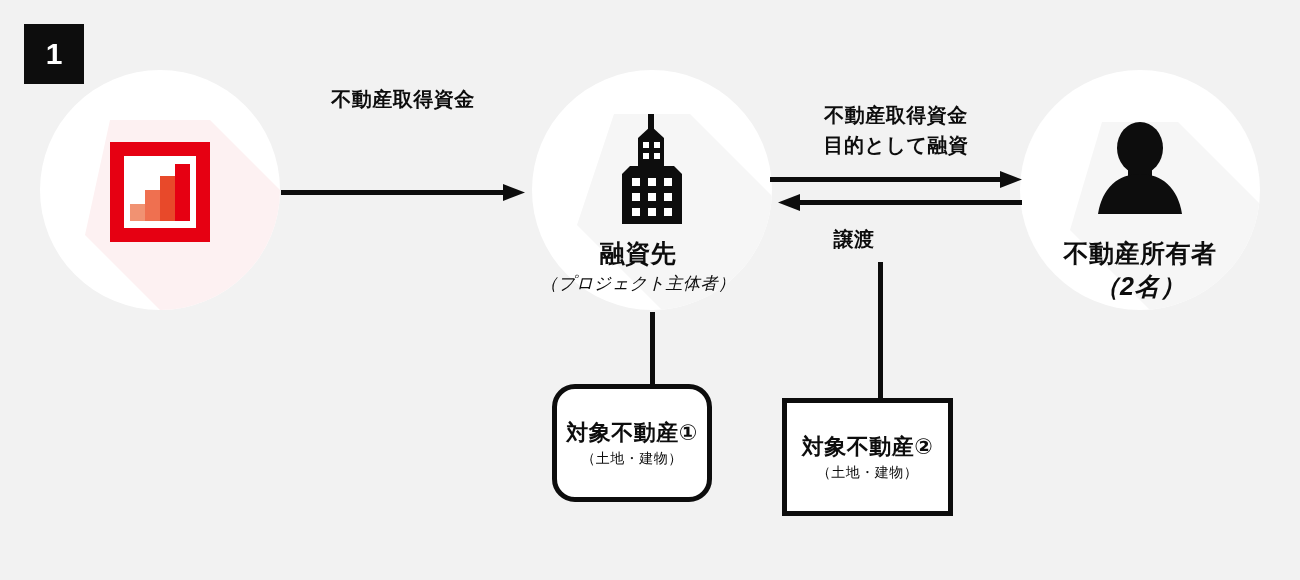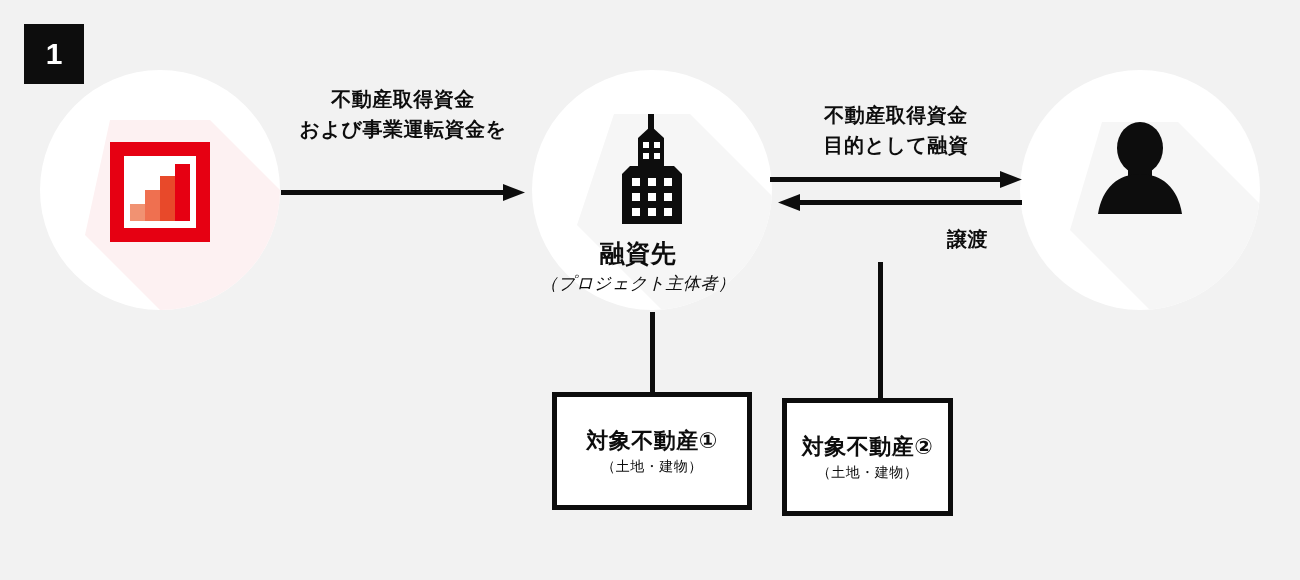--- a/index.html
+++ b/index.html
@@ -152,21 +152,21 @@
     position: absolute;
     text-align: center;
     font-size: 20px;
     font-weight: bold;
     line-height: 1.5;
     letter-spacing: 0.5px;
     white-space: nowrap;
   }
   #label-loan     { left: 281px; top: 84px;  width: 244px; }
   #label-payment  { left: 760px; top: 100px; width: 272px; }
-  #label-transfer { left: 768px; top: 224px; width: 220px; text-align: right; }
+  #label-transfer { left: 744px; top: 224px; width: 220px; }
 
   
   .connector {
     position: absolute;
     width: 5px;
     background: #0d0d0d;
   }
   #connector-left  { left: 650px; top: 312px; height: 90px; }
   #connector-right { left: 878px; top: 262px; height: 140px; }
 
@@ -175,21 +175,21 @@
     position: absolute;
     background: #ffffff;
     border: 5px solid #0d0d0d;
     box-sizing: border-box;
     display: flex;
     flex-direction: column;
     align-items: center;
     justify-content: center;
     line-height: 1.3;
   }
-  #box-property-1 { left: 552px; top: 392px; width: 200px; height: 118px; }
+  #box-property-1 { left: 552px; top: 384px; width: 160px; height: 118px; border-radius: 23px; }
   #box-property-2 { left: 782px; top: 398px; width: 171px; height: 118px; }
   .prop-box .title {
     font-size: 22px;
     font-weight: bold;
     letter-spacing: 0.5px;
     white-space: nowrap;
   }
   .prop-box .subtitle {
     font-size: 14px;
     font-weight: normal;
@@ -265,24 +265,27 @@
       <svg class="long-shadow" viewBox="0 0 240 240">
         <polygon points="82,52 158,52 240,134 240,240 130,240 50,160" fill="#f6f6f6"></polygon>
       </svg>
       <svg class="person-icon node-icon" viewBox="0 0 96 92">
         <ellipse cx="48" cy="26" rx="23" ry="26" fill="#0d0d0d"></ellipse>
         <rect x="36" y="42" width="24" height="18" fill="#0d0d0d"></rect>
         <path d="M48 52 C 26 52, 10 66, 6 92 L 90 92 C 86 66, 70 52, 48 52 Z" fill="#0d0d0d"></path>
       </svg>
     </div>
   </div>
+  <div class="node-caption" id="caption-owner">
+    <div class="title">不動産所有者</div>
+    <div class="subtitle">（2名）</div>
+  </div>
 
   <div class="arrow-label" id="label-loan">
     <div>不動産取得資金</div>
-    <div>および事業運転資金を</div>
   </div>
   <svg class="arrow" id="arrow-loan" viewBox="0 0 244 20" preserveAspectRatio="none">
     <rect x="0" y="8" width="230" height="5" fill="#0d0d0d"></rect>
     <polygon points="222,2 244,10.5 222,19" fill="#0d0d0d"></polygon>
   </svg>
 
   <div class="arrow-label" id="label-payment">
     <div>不動産取得資金</div>
     <div>目的として融資</div>
   </div>

